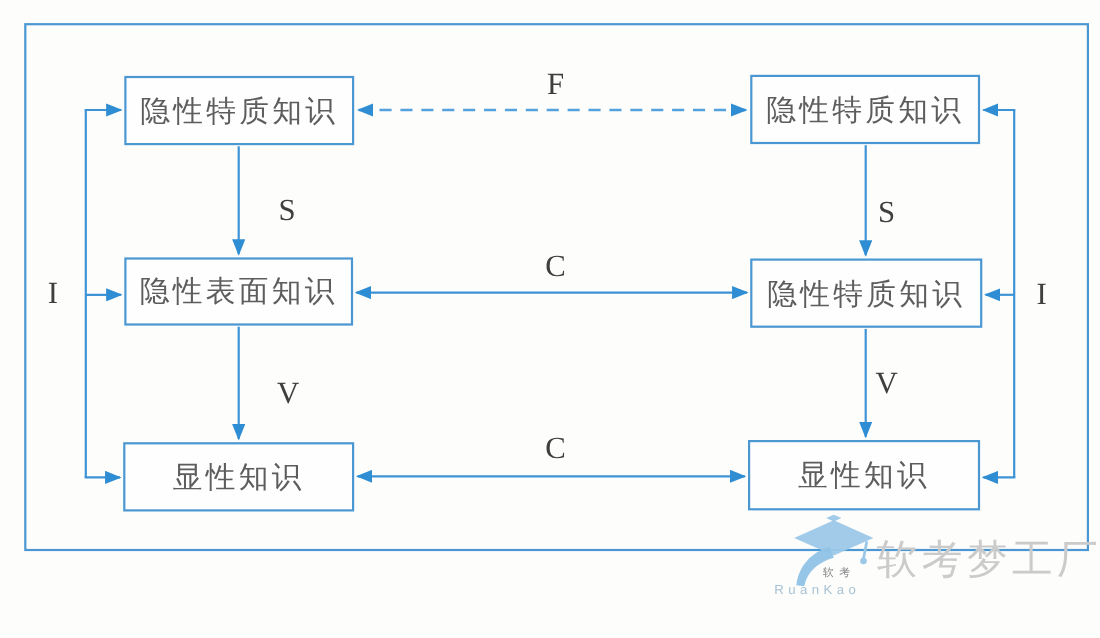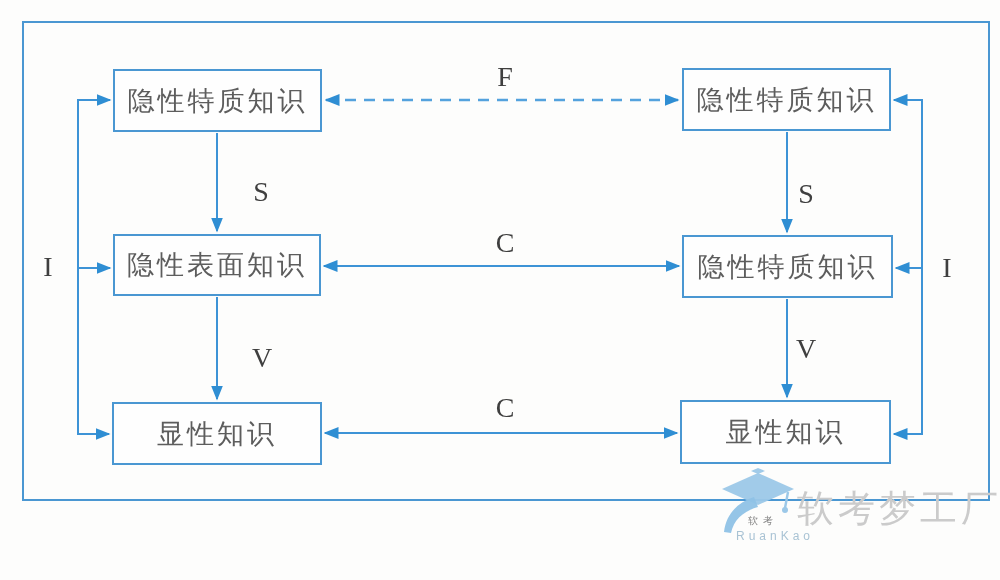--- a/index.html
+++ b/index.html
@@ -46,21 +46,21 @@
     position:absolute;left:797px;top:484px;font-size:37px;color:#cbcbcb;
     letter-spacing:4px;font-family:"Liberation Sans","DejaVu Sans",sans-serif;
     white-space:nowrap;
   }
   .wm-small{
     position:absolute;left:763px;top:521px;transform:translate(-50%,-50%);
     font-size:10px;color:#848484;letter-spacing:5px;
     font-family:"Liberation Sans",sans-serif;white-space:nowrap;
   }
   .wm-latin{
-    position:absolute;left:775px;top:536px;transform:translate(-50%,-50%);
+    position:absolute;left:743px;top:536px;transform:translate(-50%,-50%);
     font-size:12px;color:#a9c3d4;letter-spacing:4px;
     font-family:"Liberation Sans",sans-serif;white-space:nowrap;text-align:right;
   }
   .wm-cap{position:absolute;left:700px;top:462px;}
 </style>
 </head>
 <body>
 
 <div class="stage">
 

